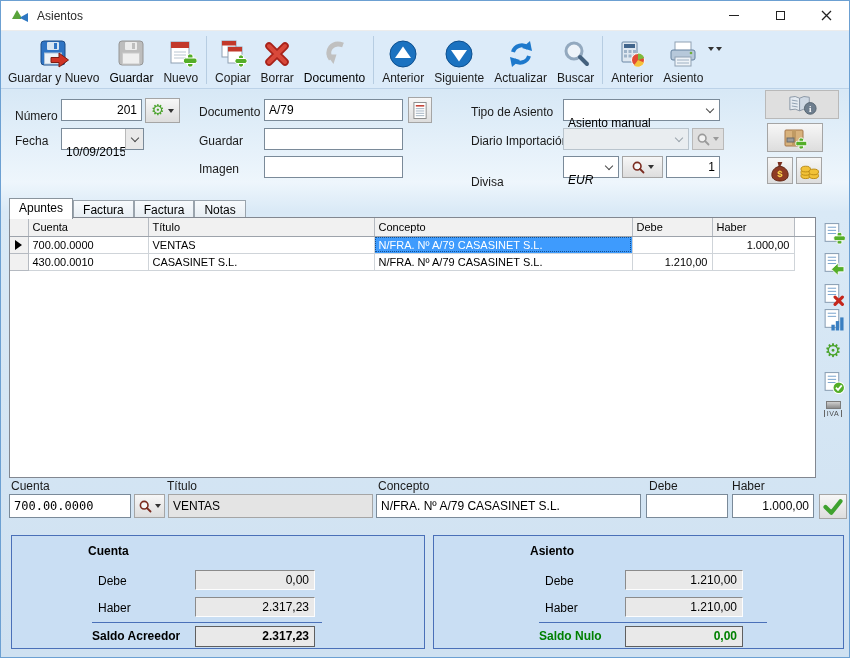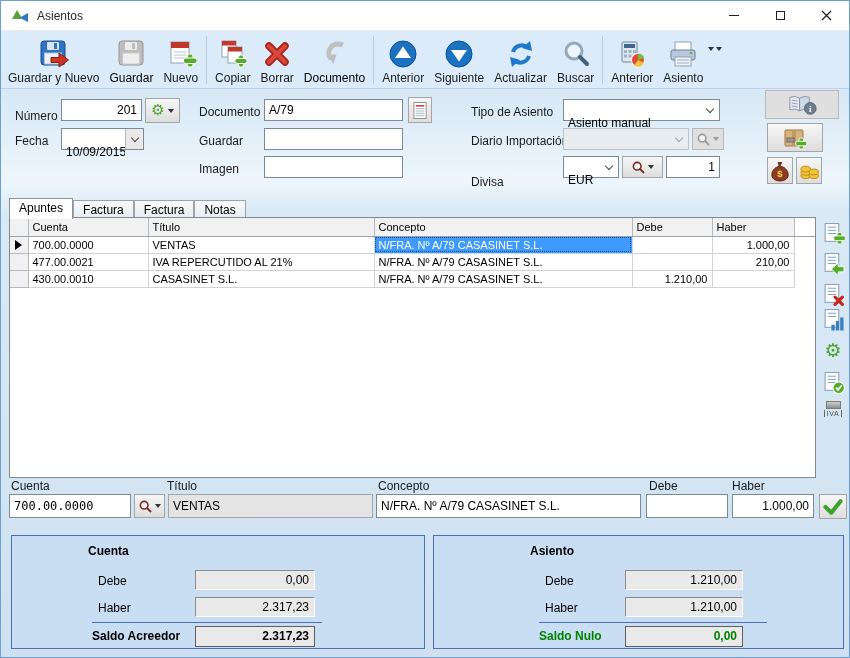--- a/index.html
+++ b/index.html
@@ -320,21 +320,21 @@
   </div>
   <div class="btn3d flat" style="left:691px;top:127px;width:32px;height:22px;">
     <svg width="13" height="13" viewBox="0 0 13 13">
         <circle cx="5.2" cy="5.2" r="3.8" fill="#f2f2f2" stroke="#9a9a9a" stroke-width="1.6"></circle>
         <line x1="8" y1="8" x2="11.5" y2="11.5" stroke="#9a9a9a" stroke-width="1.8" stroke-linecap="round"></line>
       </svg>
     <div class="caret" style="border-top-color:#9a9a9a;"></div>
   </div>
 
   <span class="flabel" style="left:470px;top:174px;">Divisa</span>
-  <div class="combo" style="left:562px;top:155px;width:56px;">
+  <div class="combo" style="left:562px;top:155px;width:56px;font-style:italic;">
     <span class="val">EUR</span>
     <span class="cbtn">
         <span class="chev"></span>
       </span>
   </div>
   <div class="btn3d" style="left:621px;top:155px;width:41px;height:22px;">
     <svg width="13" height="13" viewBox="0 0 13 13">
         <circle cx="5.2" cy="5.2" r="3.8" fill="#f7f7f7" stroke="#7b2c20" stroke-width="1.6"></circle>
         <line x1="8" y1="8" x2="11.5" y2="11.5" stroke="#7b2c20" stroke-width="1.8" stroke-linecap="round"></line>
       </svg>
@@ -421,29 +421,20 @@
             </td>
           <td>700.00.0000</td>
           <td>VENTAS</td>
           <td class="selected">N/FRA. Nº A/79 CASASINET S.L.</td>
           <td class="num"></td>
           <td class="num">1.000,00</td>
           <td class="filler"></td>
         </tr>
         <tr>
           <td class="selcol"></td>
-          <td>477.00.0021</td>
-          <td>IVA REPERCUTIDO AL 21%</td>
-          <td>N/FRA. Nº A/79 CASASINET S.L.</td>
-          <td class="num"></td>
-          <td class="num">210,00</td>
-          <td class="filler"></td>
-        </tr>
-        <tr>
-          <td class="selcol"></td>
           <td>430.00.0010</td>
           <td>CASASINET S.L.</td>
           <td>N/FRA. Nº A/79 CASASINET S.L.</td>
           <td class="num">1.210,00</td>
           <td class="num"></td>
           <td class="filler"></td>
         </tr>
       </tbody>
     </table>
   </div>

